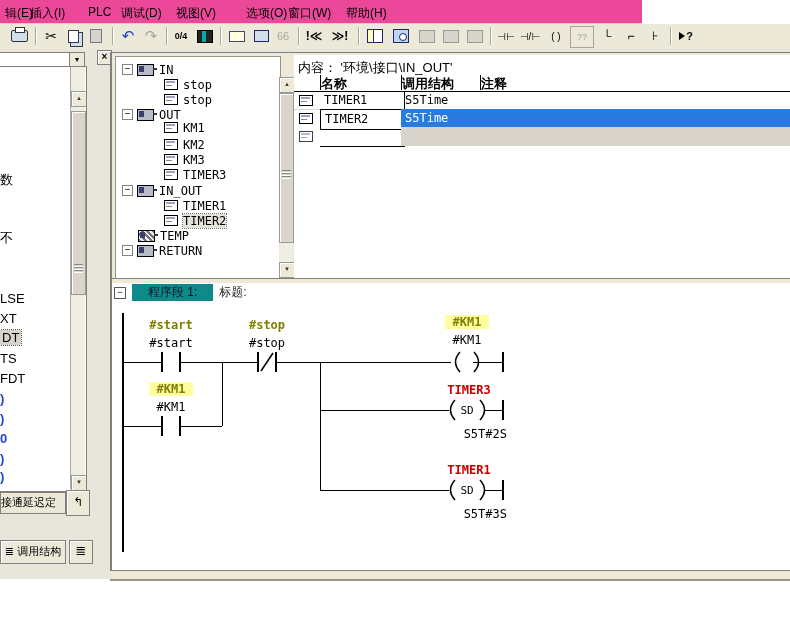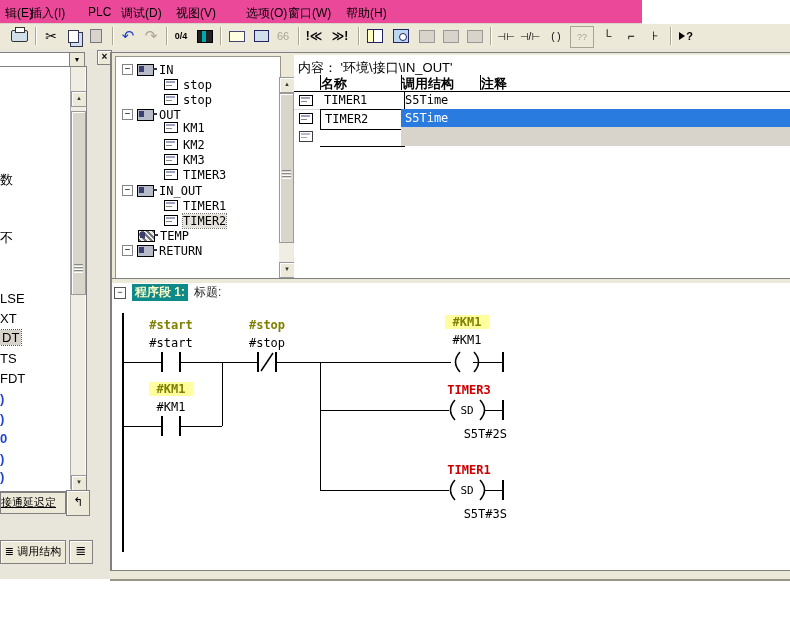--- a/index.html
+++ b/index.html
@@ -39,21 +39,21 @@
             box-shadow:inset -1px -1px 0 #fff;overflow:hidden;}
   .frag{position:absolute;left:0;font-size:13px;font-family:"Liberation Sans",sans-serif;color:#000;}
   .frag.blue{color:#2244cc;font-weight:bold;}
   .frag.sel{background:#d8d4cc;outline:1px dotted #555;padding:0 2px;}
   .sscroll{position:absolute;left:70px;top:0;width:14px;height:422px;background:#f0ede2;border-left:1px solid #aaa;}
   .sarrow{position:absolute;left:0;width:14px;height:14px;background:#ece9d8;border:1px solid #999;
           box-shadow:inset 1px 1px 0 #fff;font-size:6px;text-align:center;line-height:12px;color:#333;}
   .sthumb{position:absolute;left:0;width:13px;background:#d9d5cb;border:1px solid #999;box-shadow:inset 1px 1px 0 #fff;}
   .grip{margin:0 2px;border-top:1px solid #888;border-bottom:1px solid #fff;height:1px;}
   .sstatus{left:0;top:492px;width:64px;height:20px;background:#ece9d8;border:1px solid #808080;
-           font-size:11px;line-height:19px;color:#000;overflow:hidden;text-decoration:underline;}
+           font-size:11px;line-height:19px;color:#000;overflow:hidden;}
   .sjump{left:66px;top:490px;width:22px;height:24px;background:#ece9d8;border:1px solid #808080;
          box-shadow:inset 1px 1px 0 #fff;font-size:12px;text-align:center;line-height:22px;}
   .stab{left:0;top:540px;width:64px;height:22px;background:#ece9d8;border:1px solid #808080;
         box-shadow:inset 1px 1px 0 #fff;font-size:11px;line-height:20px;text-align:center;}
   .stab2{left:69px;top:540px;width:22px;height:22px;background:#ece9d8;border:1px solid #808080;
          box-shadow:inset 1px 1px 0 #fff;font-size:13px;text-align:center;line-height:20px;}
   
   .editor{left:110px;top:52px;width:680px;height:526px;background:#ece9d8;border-left:2px solid #808080;border-top:1px solid #808080;}
   .tree{position:absolute;left:3px;top:3px;width:164px;height:222px;background:#fff;border:1px solid #9a9687;overflow:hidden;
         font-family:"DejaVu Sans Mono","Liberation Mono",monospace;font-size:12px;}
@@ -76,21 +76,21 @@
          font-family:"Liberation Sans",sans-serif;font-size:13px;}
   .th{position:absolute;top:0;height:15px;border-left:1px solid #000;}
   .vrow{position:absolute;left:0;width:498px;height:18px;}
   .rowico{position:absolute;left:5px;top:4px;}
   .ncell{position:absolute;left:26px;width:80px;height:17px;padding:2px 0 0 4px;border-right:1px solid #000;}
   .tcell{position:absolute;left:107px;width:391px;height:17px;padding:2px 0 0 4px;}
   .splitter{position:absolute;left:0;top:225px;width:680px;height:5px;background:#ece9d8;border-top:1px solid #808080;border-bottom:1px solid #fff;}
   .lad{position:absolute;left:0;top:230px;width:680px;height:288px;background:#fff;overflow:hidden;}
   .nethdr{position:absolute;left:2px;top:2px;height:15px;display:flex;align-items:center;font-size:12px;}
   .netbox{width:10px;height:10px;border:1px solid #555;background:#fff;font-size:9px;line-height:8px;text-align:center;margin-right:6px;}
-  .netlabel{color:#fef9c3;font-weight:bold;padding:0 3px;}
+  .netlabel{color:#0f172a;font-weight:normal;padding:0 16px;}
   .nettitle{margin-left:6px;color:#222;}
   .botstrip{left:110px;top:570px;width:680px;height:8px;background:#ece9d8;border-top:1px solid #808080;border-bottom:2px solid #9a9687;}
   svg text{font-family:"DejaVu Sans Mono","Liberation Mono",monospace;font-size:12px;fill:#000;}
   svg text.sym{font-weight:bold;}
 </style>
 </head>
 <body>
 
 <div class="abs menubar">
   <span class="menuitem" style="left:2px">辑(E)</span>

